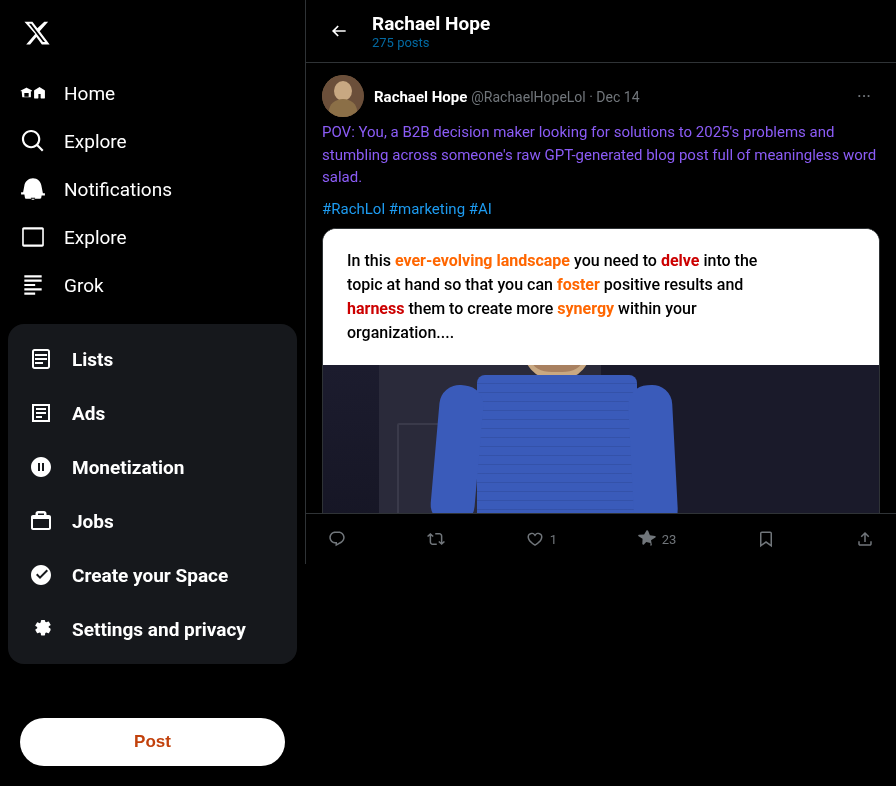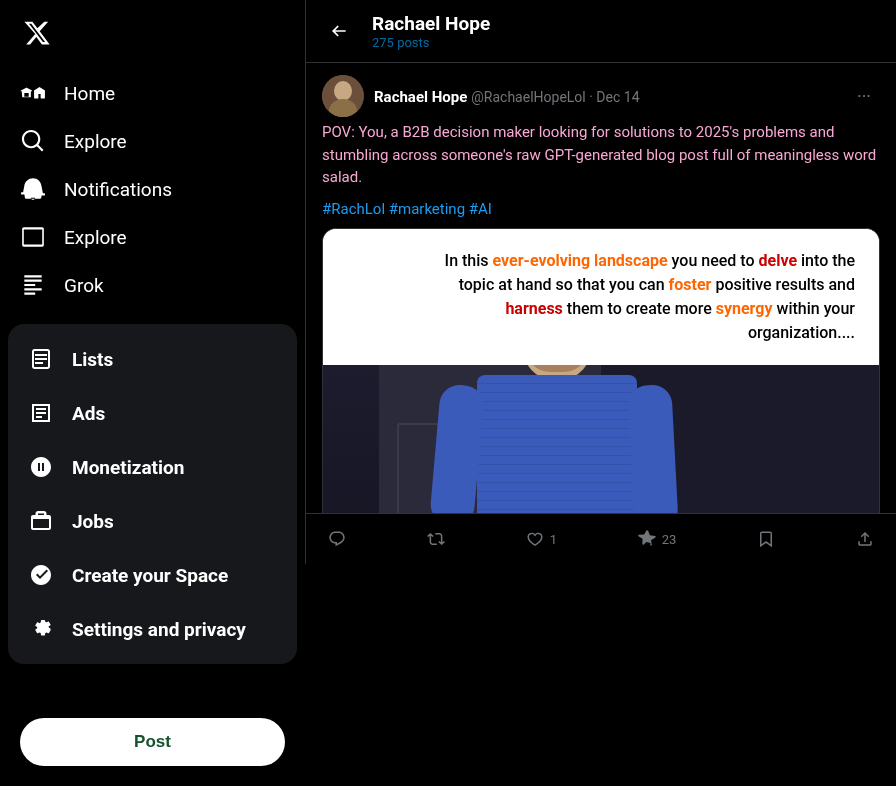--- a/index.html
+++ b/index.html
@@ -102,21 +102,21 @@
 
     
     .post-btn-wrap {
       position: absolute;
       bottom: 20px;
       left: 20px;
       right: 20px;
     }
     .post-btn {
       background: #fff;
-      color: #14532d;
+      color: #c2410c;
       border: none;
       border-radius: 28px;
       padding: 14px 0;
       width: 100%;
       font-size: 17px;
       font-weight: 700;
       cursor: pointer;
       text-align: center;
     }
 
@@ -222,21 +222,21 @@
       border-radius: 50%;
       width: 32px;
       height: 32px;
       display: flex;
       align-items: center;
       justify-content: center;
     }
 
     .tweet-text {
       font-size: 15px;
-      color: #f9a8d4;
+      color: #8b5cf6;
       line-height: 1.5;
       margin-bottom: 10px;
     }
 
     .tweet-hashtags {
       margin-bottom: 10px;
     }
     .hashtag {
       color: #1d9bf0;
       font-size: 15px;
@@ -247,21 +247,21 @@
       border: 1px solid #2f3336;
       border-radius: 14px;
       overflow: hidden;
       background: #fff;
     }
 
     .meme-text-area {
       background: #fff;
       color: #000;
       padding: 20px 24px;
-      text-align: right;
+      text-align: left;
       font-size: 16px;
       line-height: 1.5;
       font-weight: 500;
     }
 
     .highlight-orange { color: #ff6600; font-weight: 700; }
     .highlight-red { color: #cc0000; font-weight: 700; }
 
     .meme-image-area {
       height: 390px;

